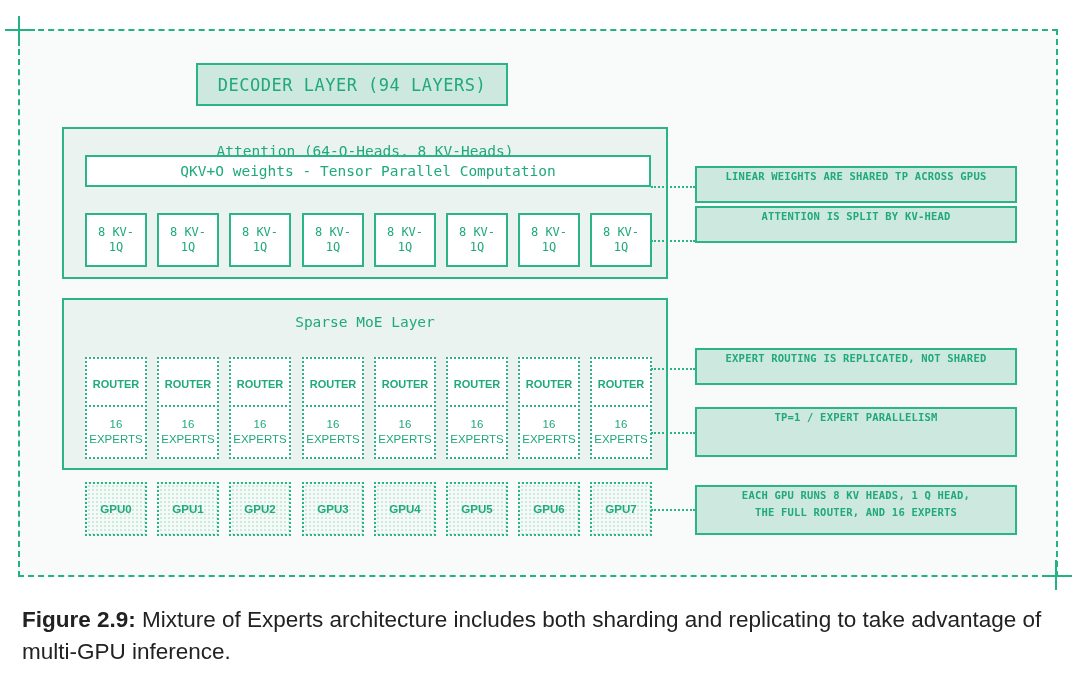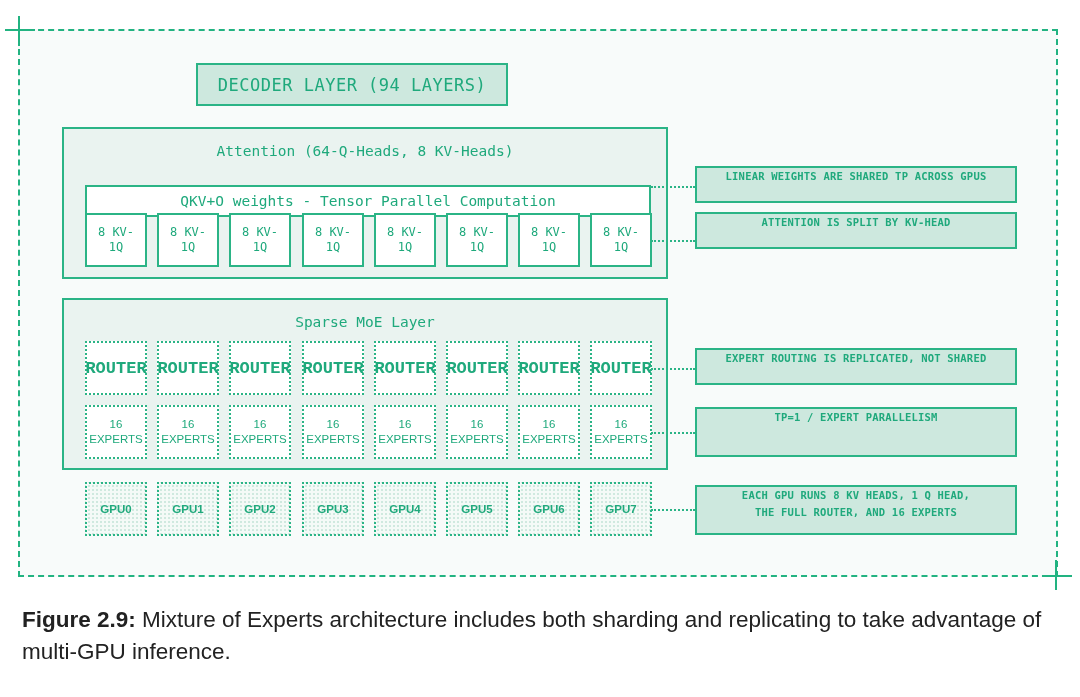--- a/index.html
+++ b/index.html
@@ -15,30 +15,30 @@
   .cross-v { width:2px; background:#22b381; }
 
   #title-box { left:196px; top:63px; width:312px; height:43px;
     background:#cde8de; border:2px solid #2bb486;
     display:flex; align-items:center; justify-content:center;
     font-size:17px; letter-spacing:0.5px; }
 
   .panel { background:#eaf3f0; border:2px solid #2bb486; }
   .panel-title { left:0; right:0; text-align:center; font-size:14.5px; }
 
-  #qkv-box { left:85px; top:185px; width:566px; height:32px;
+  #qkv-box { left:85px; top:155px; width:566px; height:32px;
     background:#ffffff; border:2px solid #2bb486;
     display:flex; align-items:center; justify-content:center; font-size:14.5px; }
 
   .cell { width:62px; height:54px; background:#ffffff;
     display:flex; flex-direction:column; align-items:center; justify-content:center;
     text-align:center; line-height:15px; }
   .head { border:2px solid #2bb486; font-size:12px; }
-  .router { border:2px dotted #2bb486; font-family:Liberation Mono, monospace;
-    font-size:17px; font-weight:bold; }
+  .router { border:2px dotted #2bb486; font-family:Liberation Sans, sans-serif;
+    font-size:11px; font-weight:bold;margin-top:16px; }
   .experts { border:2px dotted #2bb486; font-family:"Liberation Sans", sans-serif;
     font-size:11.5px; font-weight:normal; }
   .gpu { border:2px dotted #2bb486; font-family:"Liberation Sans", sans-serif;
     font-size:11.5px; font-weight:bold;
     background-color:#f4faf7;
     background-image: radial-gradient(#cfe9df 0.8px, transparent 1px);
     background-size:4px 4px; }
 
   .note { left:695px; width:322px; background:#cde8de; border:2px solid #2bb486;
     display:flex; flex-direction:column; align-items:center; justify-content:flex-start;
@@ -193,21 +193,21 @@
 
 <div class="abs connector" style="left:651px; top:186px; width:44px;"></div>
 <div class="abs connector" style="left:651px; top:240px; width:44px;"></div>
 <div class="abs connector" style="left:651px; top:368px; width:44px;"></div>
 <div class="abs connector" style="left:651px; top:432px; width:44px;"></div>
 <div class="abs connector" style="left:651px; top:509px; width:44px;"></div>
 
 <div class="abs note mono g" style="top:166px; height:37px;">
   <span>LINEAR WEIGHTS ARE SHARED TP ACROSS GPUS</span>
 </div>
-<div class="abs note mono g" style="top:212px; height:37px;">
+<div class="abs note mono g" style="top:206px; height:37px;">
   <span>ATTENTION IS SPLIT BY KV-HEAD</span>
 </div>
 <div class="abs note mono g" style="top:348px; height:37px;">
   <span>EXPERT ROUTING IS REPLICATED, NOT SHARED</span>
 </div>
 <div class="abs note mono g" style="top:407px; height:50px;">
   <span>TP=1 / EXPERT PARALLELISM</span>
 </div>
 <div class="abs note mono g" style="top:485px; height:50px;">
   <span>EACH GPU RUNS 8 KV HEADS, 1 Q HEAD,</span>

